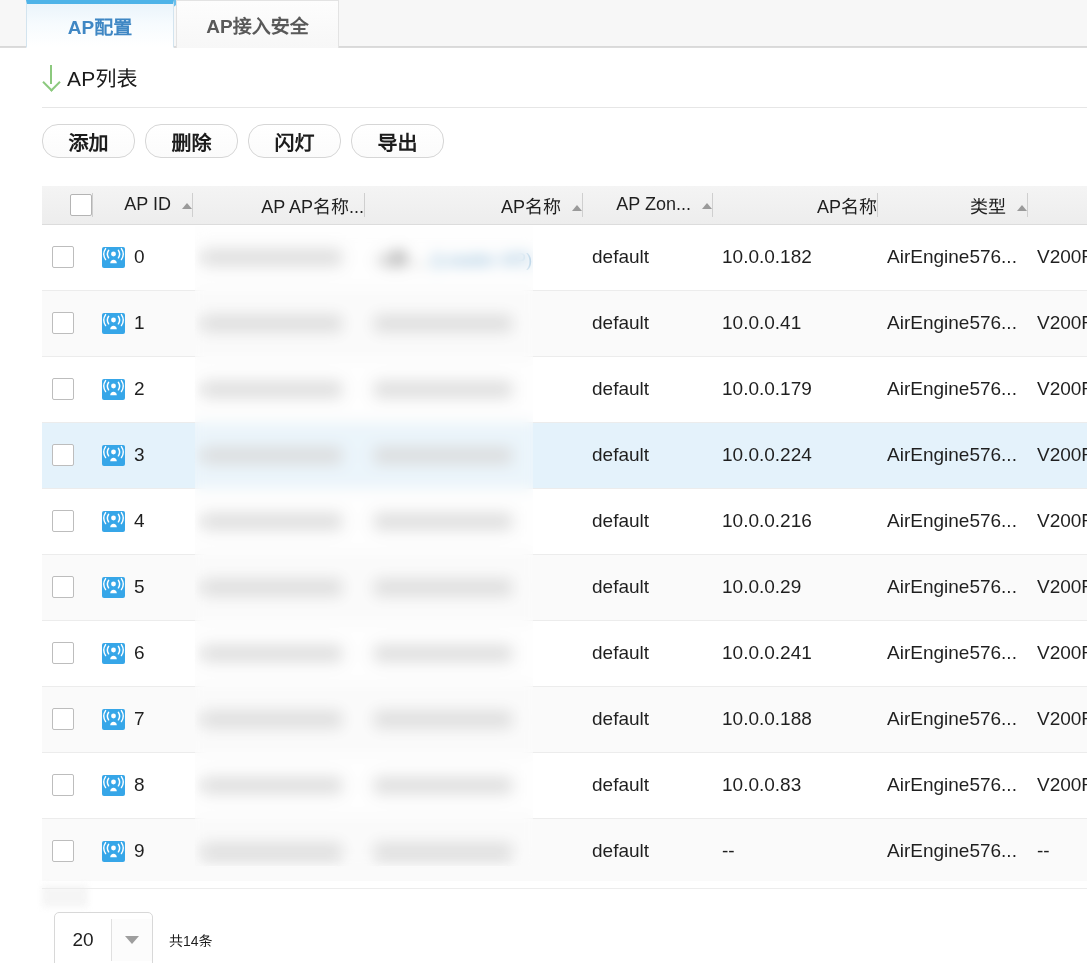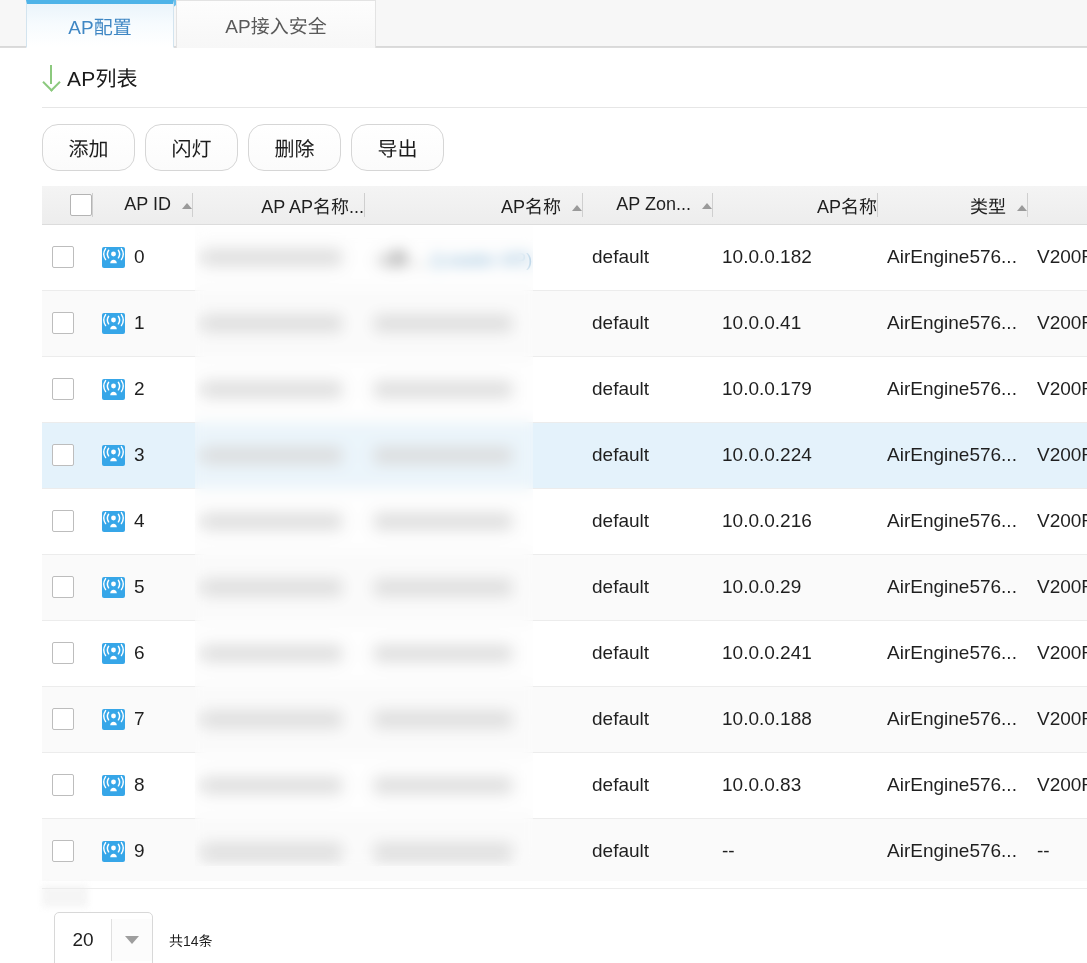--- a/index.html
+++ b/index.html
@@ -41,35 +41,36 @@
     align-items: center;
     justify-content: center;
     font-size: 19px;
     color: #595959;
     padding: 0 20px;
     cursor: pointer;
     background: #fbfbfb;
     border-left: 1px solid #e3e3e3;
     border-right: 1px solid #e3e3e3;
     user-select: none;
+    font-weight: bold;
   }
   .tab.active {
     left: 26px;
     width: 148px;
     color: #3f87c4;
     background: linear-gradient(180deg, #eaf4fb 0%, #f6fbfe 45%, #ffffff 100%);
     border-top: 4px solid #4eb3e8;
     border-left: 1px solid #d3e4ef;
     border-right: 1px solid #d3e4ef;
     border-bottom: 1px solid #ffffff;
     z-index: 3;
   }
   .tab.inactive {
     left: 176px;
-    width: 200px;
+    width: 163px;
     background: linear-gradient(180deg, #fdfdfd 0%, #f7f7f7 100%);
     border-top: 1px solid #e3e3e3;
     z-index: 2;
   }
   .tab-corner {
     position: absolute;
     left: 170px; top: 0;
     width: 12px; height: 10px;
     background: #6cc0ec;
     z-index: 1;
@@ -118,33 +119,34 @@
   }
 
   
   .toolbar {
     position: absolute;
     left: 42px; top: 124px;
     display: flex;
     gap: 10px;
   }
   .tb-btn {
-    height: 47px;
+    height: 34px;
     min-width: 93px;
     padding: 0 18px;
     background: linear-gradient(180deg,#ffffff 0%, #fbfbfb 100%);
     border: 1px solid #d6d6d6;
     border-radius: 16px;
     font-size: 20px;
     color: #1c1c1c;
     font-family: inherit;
     cursor: pointer;
     display: flex;
     align-items: center;
     justify-content: center;
+    font-weight: bold;
   }
 
   
   .table-wrap {
     position: absolute;
     left: 42px; top: 186px;
     width: 1045px;
     height: 695px;
     overflow: hidden;
     background: #fff;
@@ -326,22 +328,22 @@
   </div>
 
   <div class="section-title">
     <span class="arrow-down-icon"></span>
     <span class="section-title-text">AP列表</span>
   </div>
   <div class="title-rule"></div>
 
   <div class="toolbar">
     <button class="tb-btn">添加</button>
+    <button class="tb-btn">删除</button>
     <button class="tb-btn">闪灯</button>
-    <button class="tb-btn">删除</button>
     <button class="tb-btn">导出</button>
   </div>
 
   <div class="table-wrap">
     <table class="aptable">
       <colgroup>
         <col class="col-chk">
           <col class="col-apid">
           <col class="col-mac">
           <col class="col-name">

